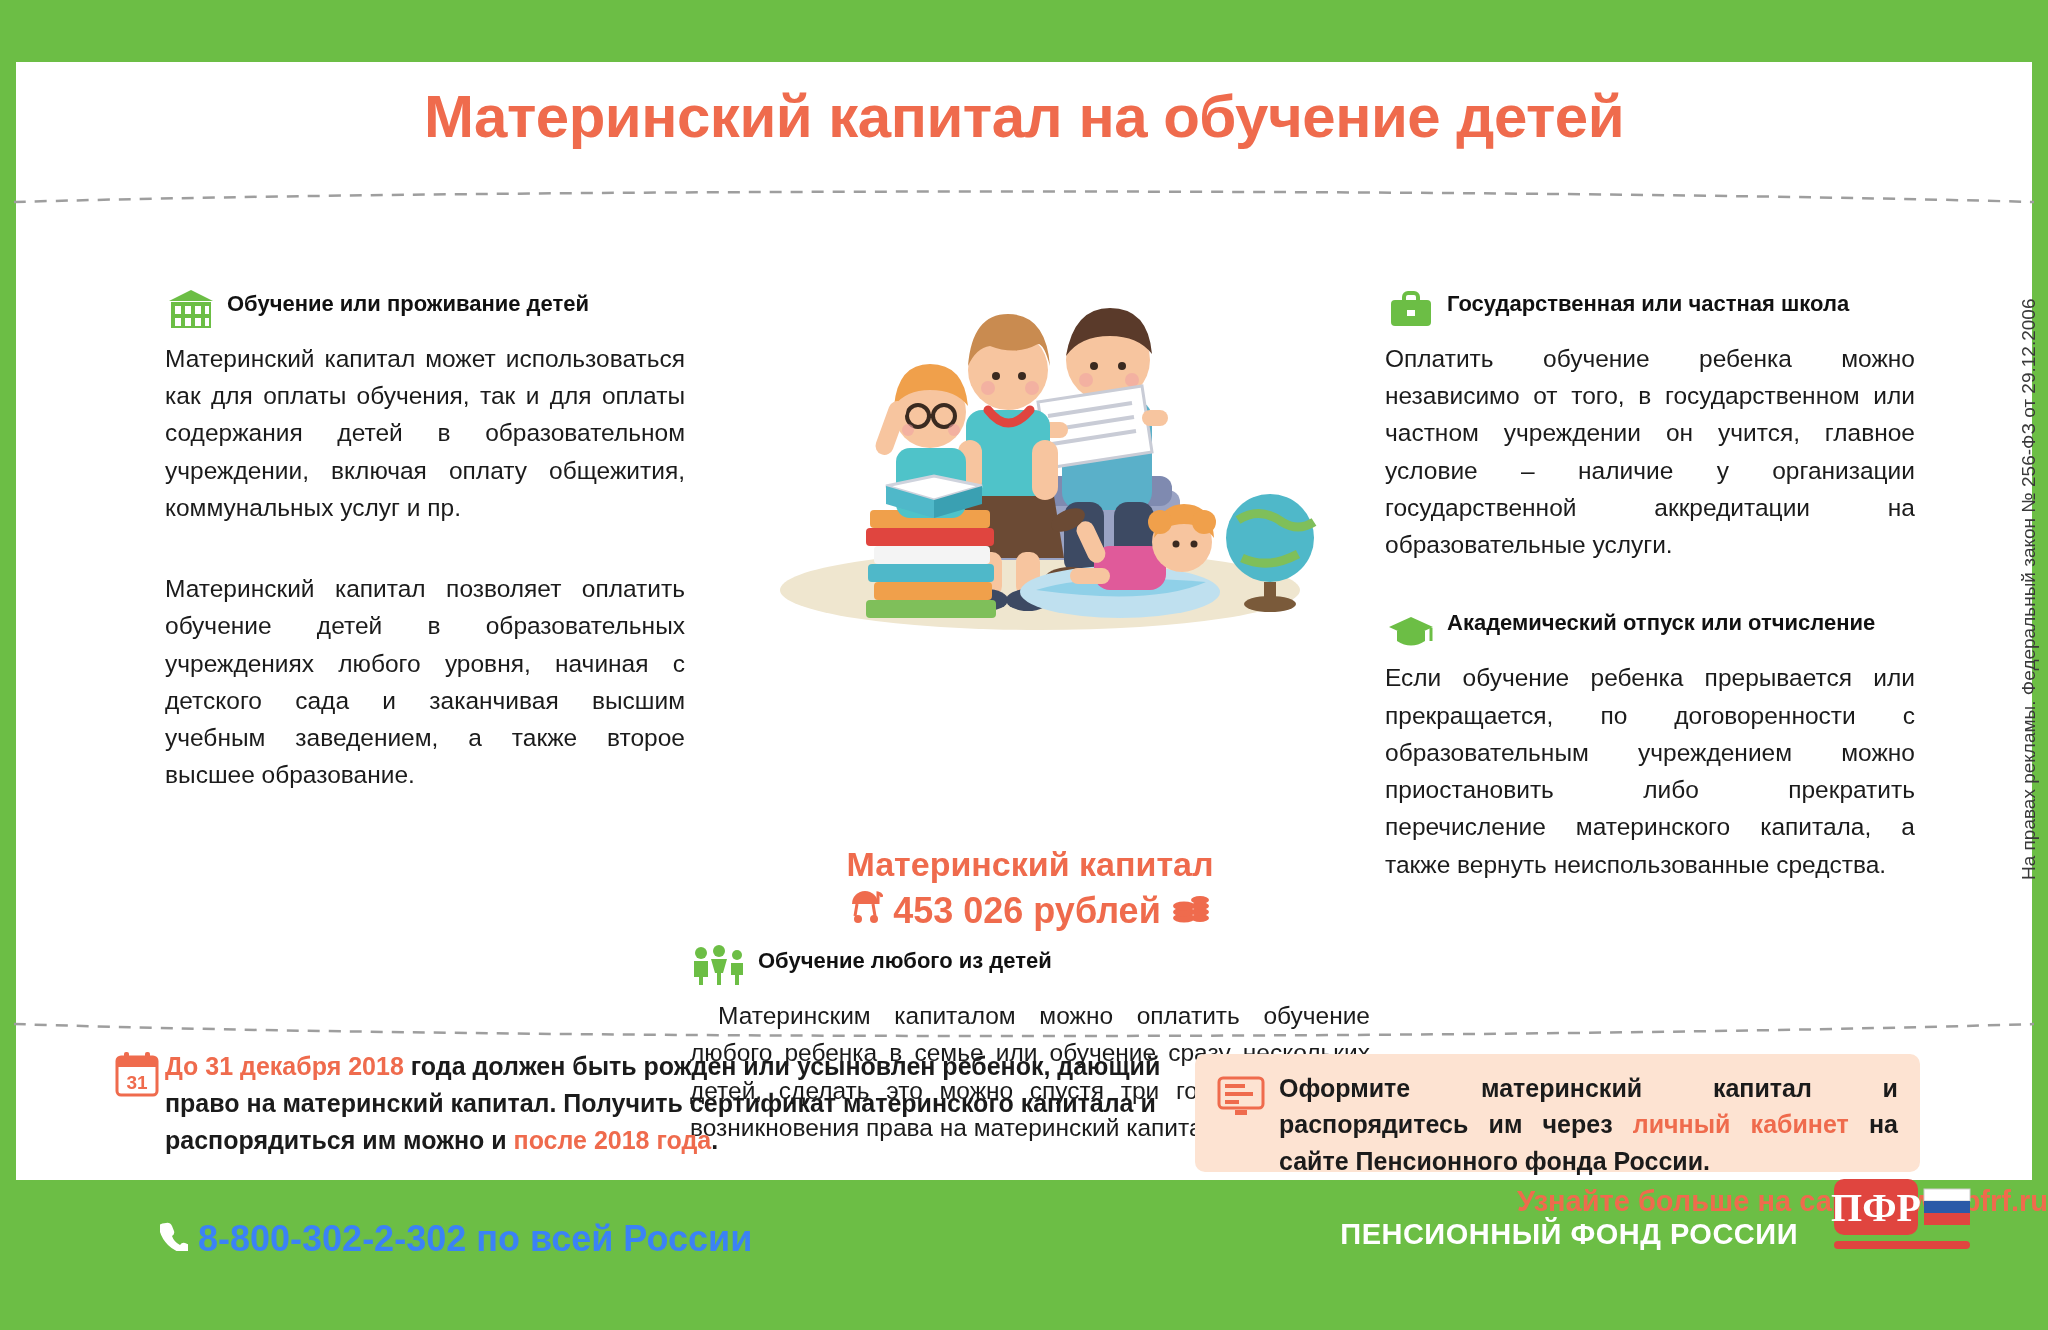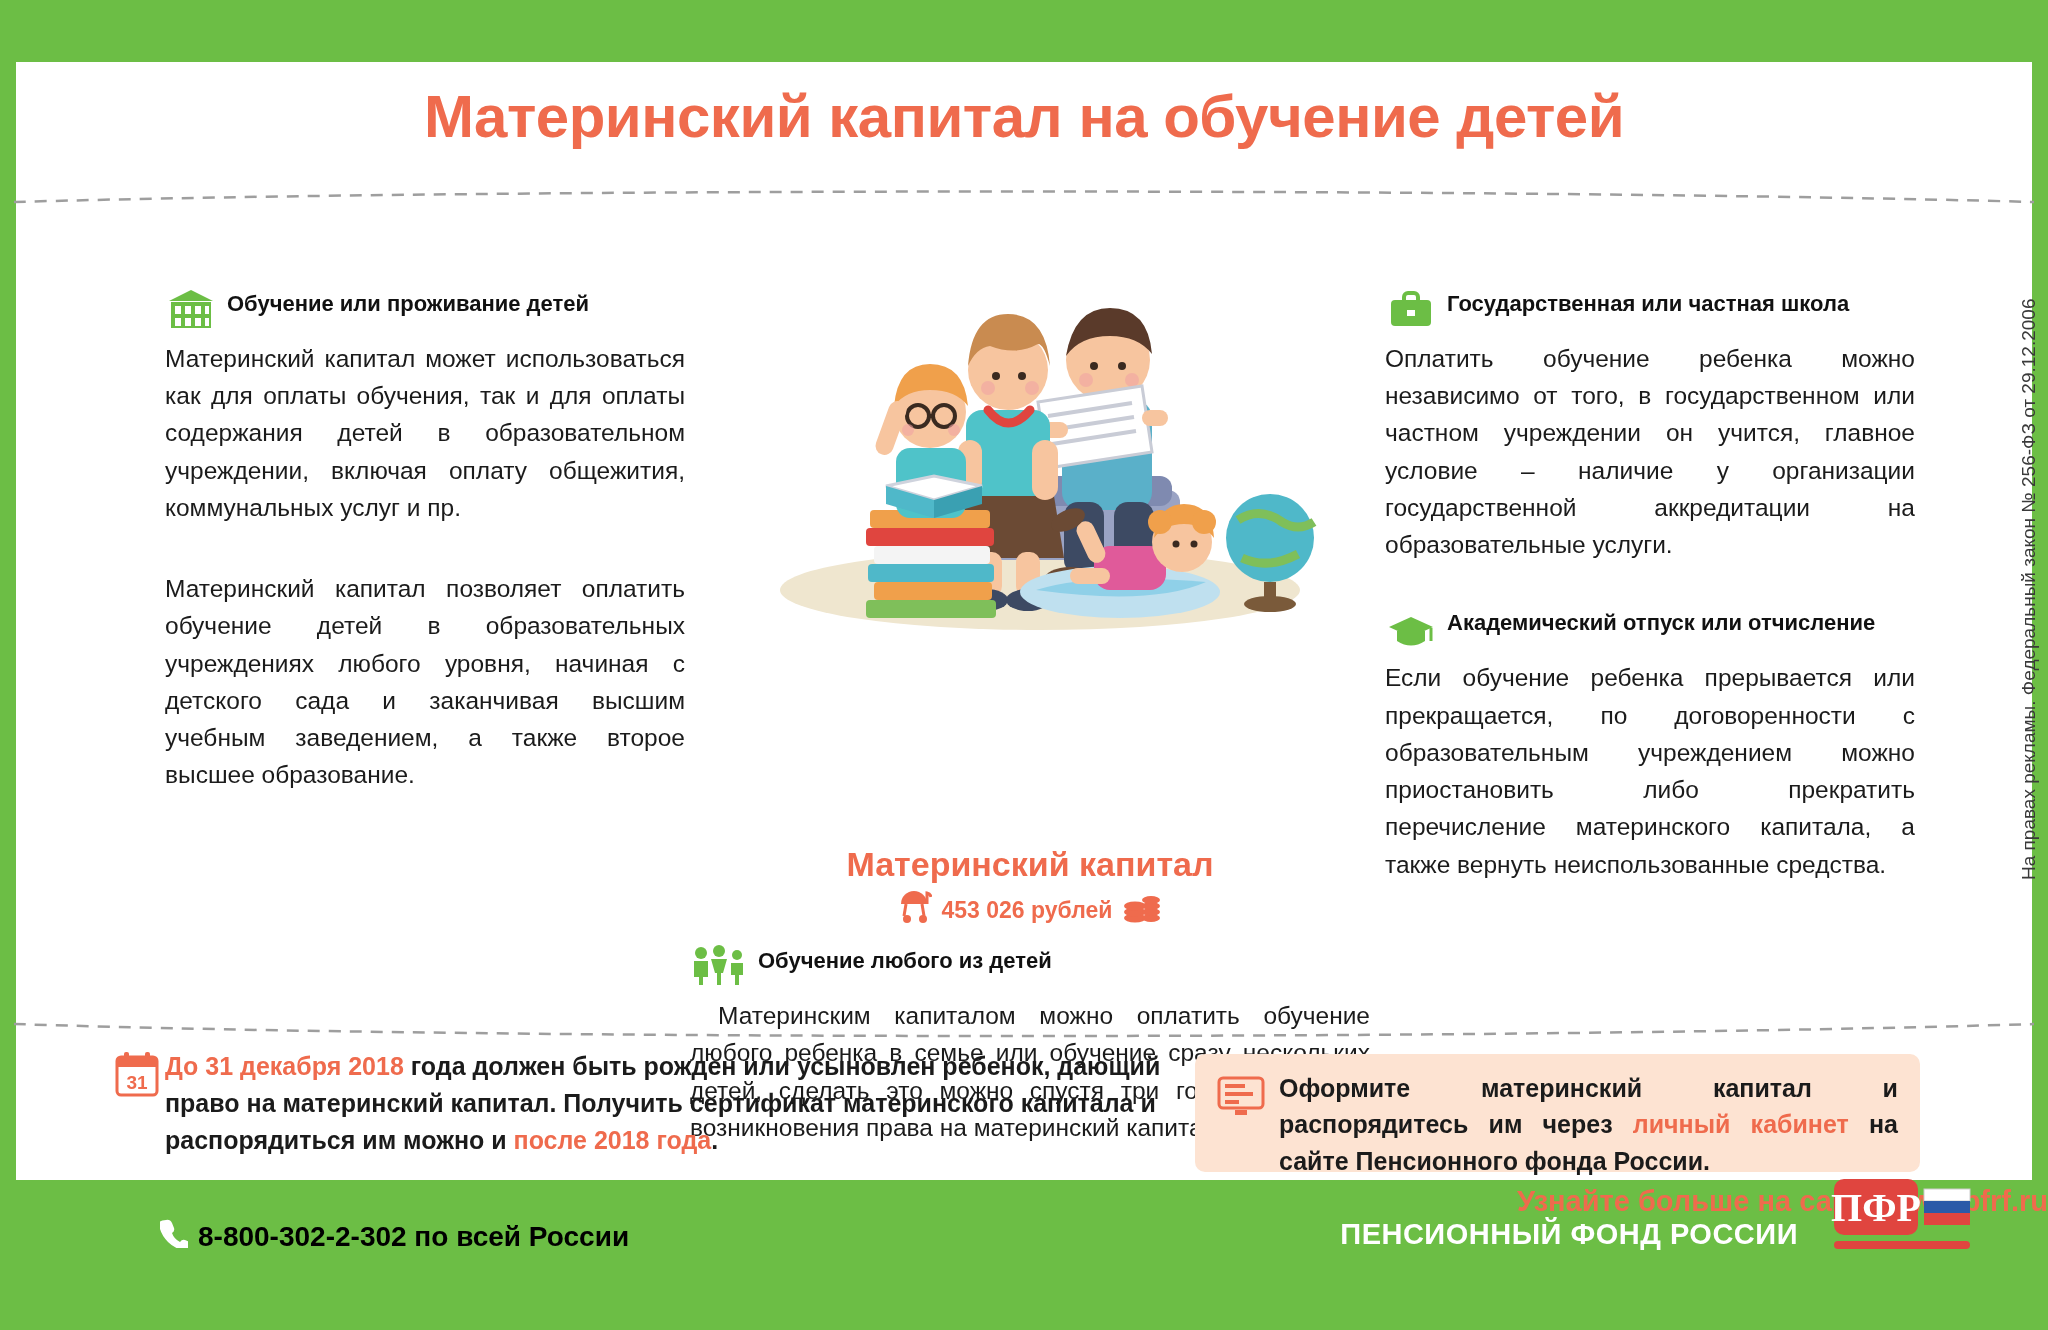--- a/index.html
+++ b/index.html
@@ -98,22 +98,22 @@
     position: absolute; left: 0; top: 0; width: 680px; height: 450px;
   }
   .mk-title {
     position: absolute; left: 0; top: 655px; width: 680px;
     text-align: center;
     font-size: 34px; font-weight: bold; color: #ef6b4d;
   }
   .mk-amount {
     position: absolute; left: 0; top: 700px; width: 680px;
     text-align: center;
-    font-size: 23px; font-weight: bold; color: #ef6b4d;
-    display: flex; align-items: center; justify-content: center; gap: 10px;
+    font-size: 36px; font-weight: bold; color: #ef6b4d;
+    display: flex; align-items: flex-start; justify-content: center; gap: 10px;
   }
   .center-block {
     position: absolute; left: 0; top: 755px; width: 680px;
     font-size: 24.5px; line-height: 1.52; color: #1b1b1b; text-align: justify;
   }
   .center-head {
     display: flex; align-items: flex-start; gap: 10px; margin-bottom: 2px;
   }
   
   .vert-note {
@@ -144,21 +144,21 @@
     text-align: justify;
   }
   .note-right .nr-icon { position: absolute; left: 22px; top: 20px; }
   
   .site-line {
     position: absolute; left: 0; top: 1185px; width: 2048px;
     text-align: right; font-size: 29px; font-weight: bold; color: #ef6b4d; padding-left: 44px;
   }
   .phone {
     position: absolute; left: 160px; top: 1218px;
-    font-size: 28px; font-weight: bold; color: #000000;
+    font-size: 36px; font-weight: bold; color: #3b82f6;
     display: flex; align-items: center; gap: 10px;
   }
   .pfr-text {
     position: absolute; right: 250px; top: 1218px;
     font-size: 29px; font-weight: bold; color: #ffffff; letter-spacing: 0.5px;
   }
   .pfr-logo {
     position: absolute; right: 70px; top: 1175px; width: 150px; height: 92px;
   }
 </style>

